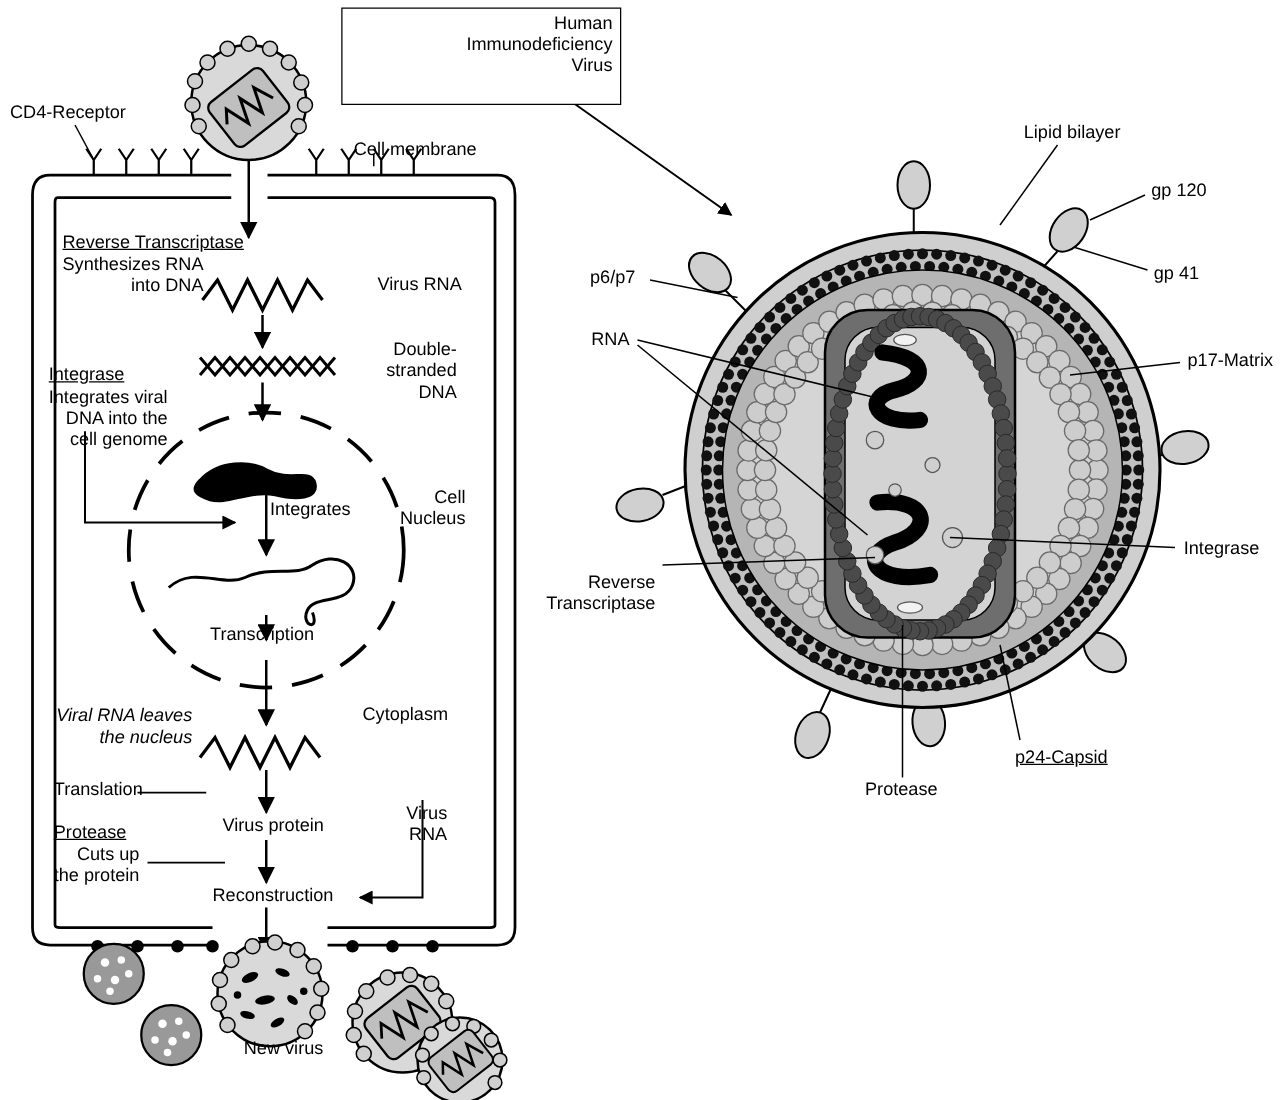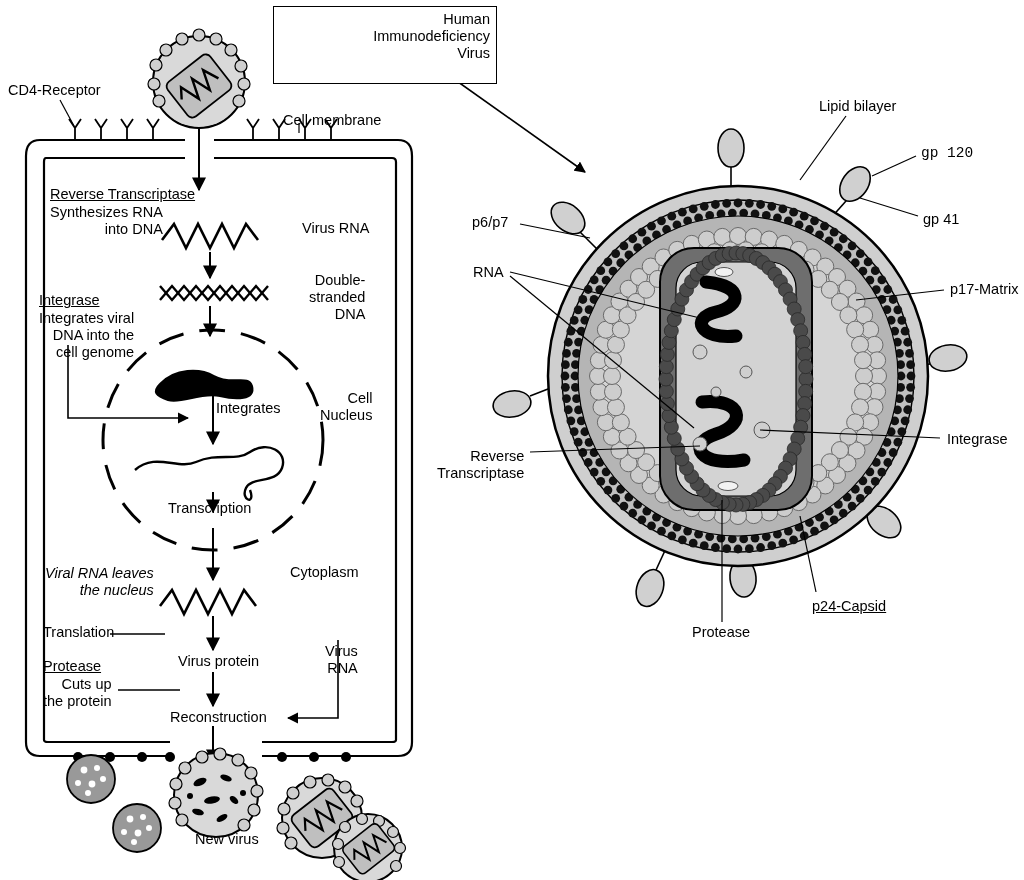--- a/index.html
+++ b/index.html
@@ -697,24 +697,24 @@
 <div class="lbl" style="left:325px;top:643px;">Virus
 RNA</div>
 
 <div class="lbl ul" style="left:43px;top:658px;">Protease</div>
 <div class="lbl" style="left:43px;top:676px;">Cuts up
 the protein</div>
 <div class="lbl" style="left:170px;top:709px;">Reconstruction</div>
 <div class="lbl" style="left:195px;top:831px;">New virus</div>
 
 <div class="lbl" style="left:806px;top:98px;margin-left:13px;">Lipid bilayer</div>
-<div class="lbl" style="left:921px;top:145px;font-family:Liberation Mono, monospace;">gp 120</div>
+<div class="lbl" style="left:921px;top:145px;">gp 120</div>
 <div class="lbl" style="left:923px;top:211px;">gp 41</div>
 <div class="lbl" style="left:472px;top:214px;">p6/p7</div>
 <div class="lbl" style="left:473px;top:264px;">RNA</div>
 <div class="lbl" style="left:950px;top:281px;">p17-Matrix</div>
-<div class="lbl" style="left:437px;top:448px;">Reverse
+<div class="lbl" style="left:437px;top:458px;">Reverse
 Transcriptase</div>
 <div class="lbl" style="left:947px;top:431px;">Integrase</div>
 <div class="lbl" style="left:812px;top:598px;text-decoration:underline;">p24-Capsid</div>
 <div class="lbl" style="left:692px;top:624px;">Protease</div>
 
 </div>
 
 </body></html>

